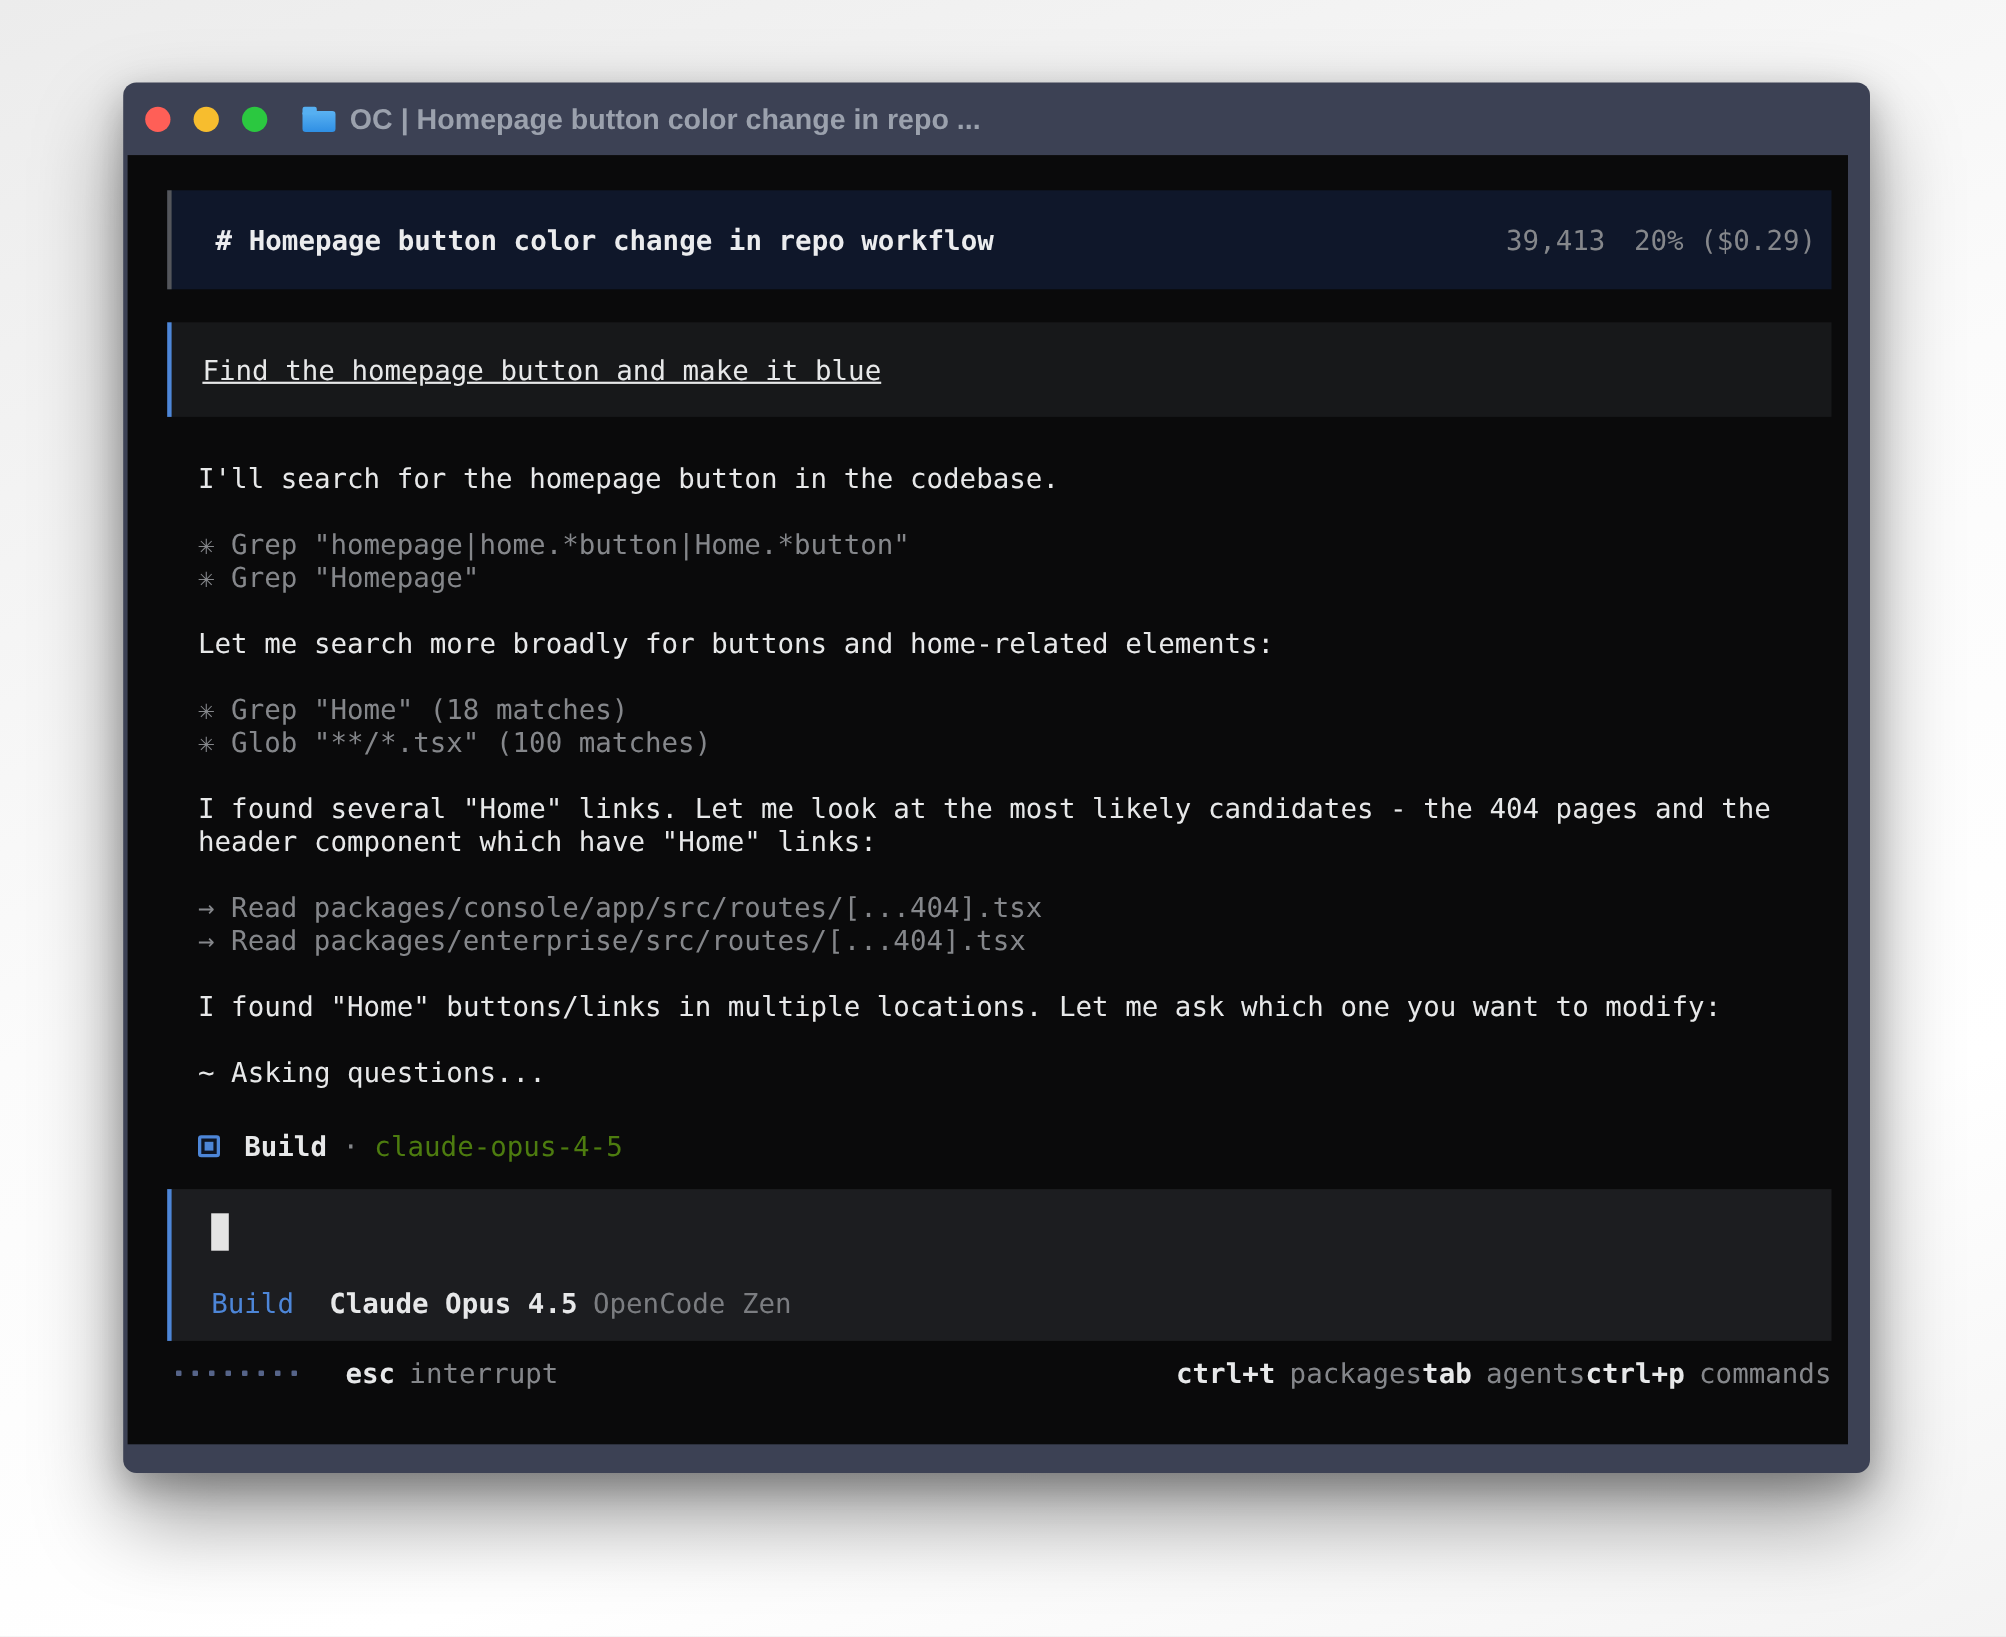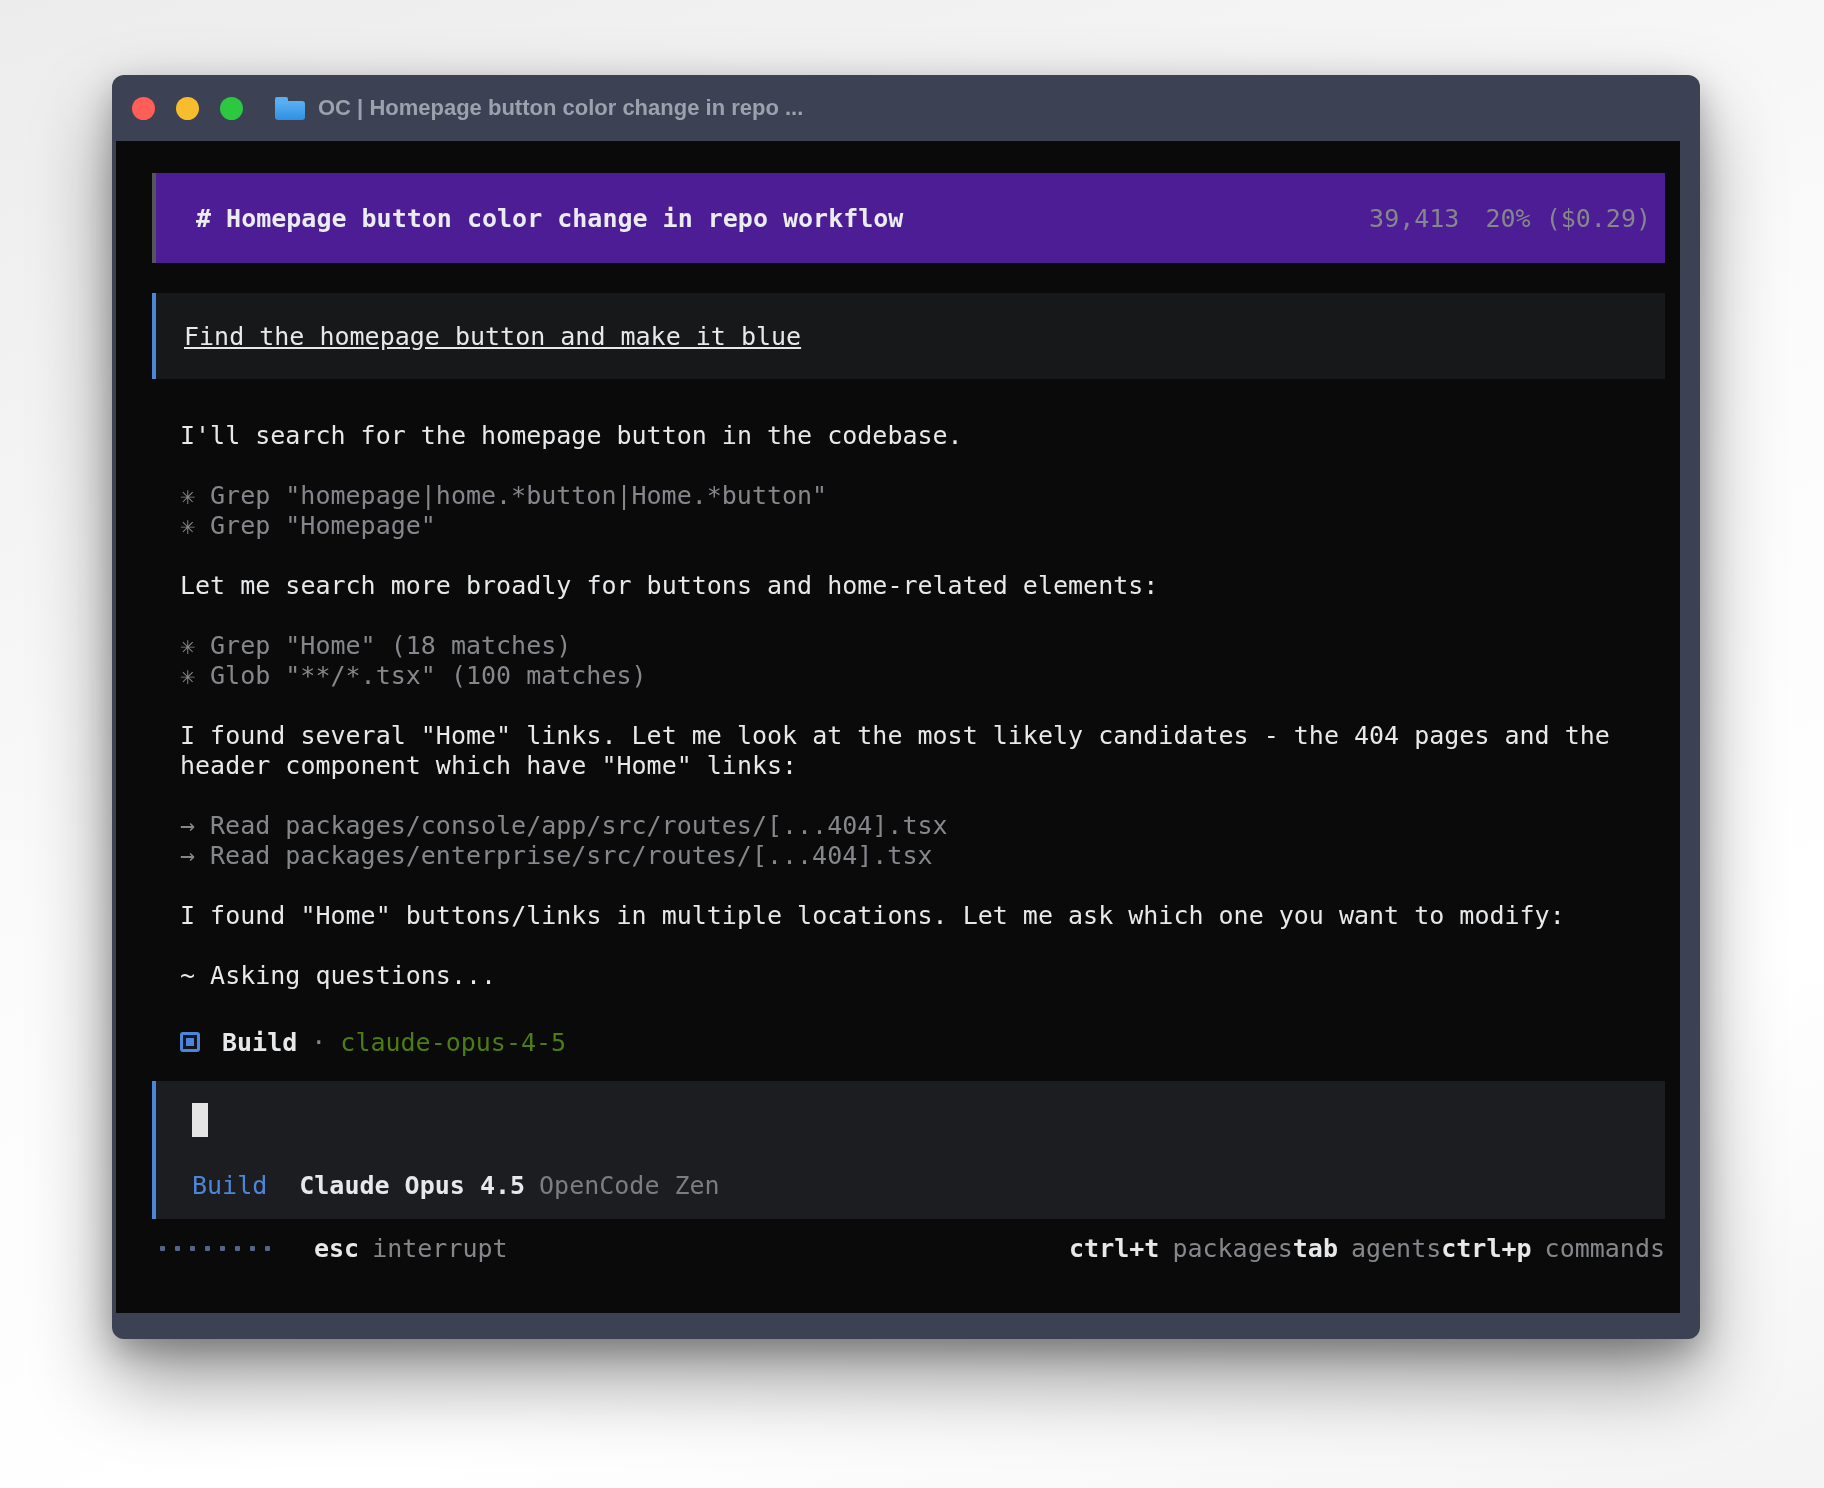--- a/index.html
+++ b/index.html
@@ -19,27 +19,27 @@
   .light{width:23px;height:23px;border-radius:50%;}
   .light.red{background:#ff5f57}
   .light.yellow{background:#f7bd2e}
   .light.green{background:#2bc840}
   .proxy{margin-left:32px;position:relative;width:30px;height:24px;flex:none;}
   .folder{position:absolute;bottom:0;width:30px;height:19px;border-radius:2px 3px 3px 3px;
     background:linear-gradient(#5ab2f2,#2f8fe4);}
   .folder::before{content:"";position:absolute;top:-4px;left:0;width:13px;height:7px;
     border-radius:2px 2px 0 0;background:#56aff1;}
   .win-title{margin-left:13px;font-family:"Liberation Sans",sans-serif;font-weight:bold;
-    font-size:22px;color:#9ba1ad;white-space:nowrap;}
+    font-size:26px;color:#9ba1ad;white-space:nowrap;}
 
   .term-outer{flex:1;min-height:0;padding:0 20px 26px 4px;box-sizing:border-box;}
   .terminal{width:100%;height:100%;box-sizing:border-box;background:#0a0a0b;
     padding:32px 15px 0 36px;font-size:25px;color:#e7e8e9;overflow:hidden;}
 
-  .session-header{height:90px;background:#4c1d95;border-left:4px solid #54565b;
+  .session-header{height:90px;background:#0f172a;border-left:4px solid #54565b;
     display:flex;align-items:center;padding:0 14px 0 40px;box-sizing:border-box;}
   .session-title{font-weight:bold;color:#ebecee;white-space:nowrap;}
   .session-meta{margin-left:auto;color:#85878b;display:flex;gap:26px;white-space:nowrap;}
 
   .user-block{margin-top:30px;height:86px;background:#17181a;border-left:4px solid #4d86d8;
     display:flex;align-items:center;padding-left:28px;box-sizing:border-box;text-decoration:underline;}
   .user-text{color:#e7e8e9;}
 
   .transcript{margin:42px 0 0 28px;padding-right:10px;}
   .t-line{line-height:30px;white-space:pre-wrap;}

